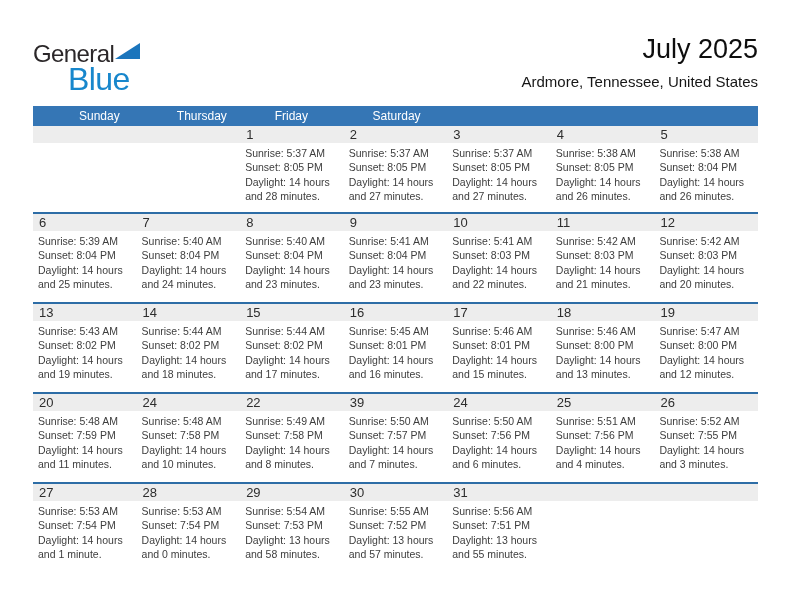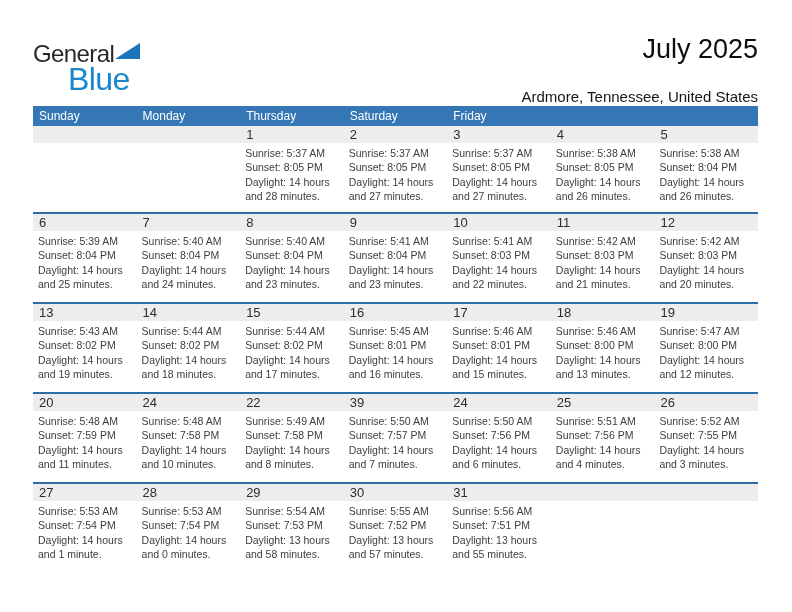--- a/index.html
+++ b/index.html
@@ -13,25 +13,25 @@
 
   
   .logo { position: absolute; left: 33px; top: 37px; }
   .logo-line1 { display: flex; align-items: flex-end; font-size: 24px; letter-spacing: -0.6px; color: #2b2729; }
   .logo-tri { margin-left: 1px; margin-bottom: 3px; }
   .logo-line2 { font-size: 32px; letter-spacing: -0.6px; color: #1887cc; margin-top: -7px; margin-left: 35px; }
 
   
   .titles { position: absolute; right: 34px; top: 34px; text-align: right; }
   .title { font-size: 27px; font-weight: 400; color: #0e0e0e; }
-  .subtitle { font-size: 15px; font-weight: 400; color: #161616; margin-top: 23px; }
+  .subtitle { font-size: 15px; font-weight: 400; color: #161616; margin-top: 8px; }
 
   
   .calendar { position: absolute; left: 33px; top: 106px; width: 725px; }
-  .dow-row { display: grid; grid-template-columns: repeat(7, 1fr); background: #3576b5; height: 20px; }
+  .dow-row { display: grid; grid-template-columns: repeat(7, 1fr); background: #3576b5; height: 20px; padding-left: 40px; }
   .dow { color: #ffffff; font-size: 12px; line-height: 20px; padding-left: 6px; font-weight: 400; }
 
   .week { display: grid; grid-template-columns: repeat(7, 1fr); min-height: 86px; }
   .week.lined { border-top: 2px solid #2d6da6; min-height: 90px; }
 
   .daynum {
     background: #ededed; height: 17px; line-height: 17px;
     font-size: 13px; color: #2d2d2d; padding-left: 6px;
   }
   .details { padding: 3px 1px 0 5px; font-size: 10.5px; line-height: 14.3px; color: #3d3d3d; }
@@ -54,24 +54,23 @@
   </div>
 
   <div class="titles">
     <div class="title">July 2025</div>
     <div class="subtitle">Ardmore, Tennessee, United States</div>
   </div>
 
   <div class="calendar">
     <div class="dow-row">
       <div class="dow">Sunday</div>
-      <div class="dow">Monday</div>
       <div class="dow">Thursday</div>
+      <div class="dow">Friday</div>
       <div class="dow">Saturday</div>
-      <div class="dow">Friday</div>
     </div>
     <div id="weeks">
         <div class="week">
           <div class="cell">
             <div class="daynum"></div>
           </div>
           <div class="cell">
             <div class="daynum"></div>
           </div>
           <div class="cell">

